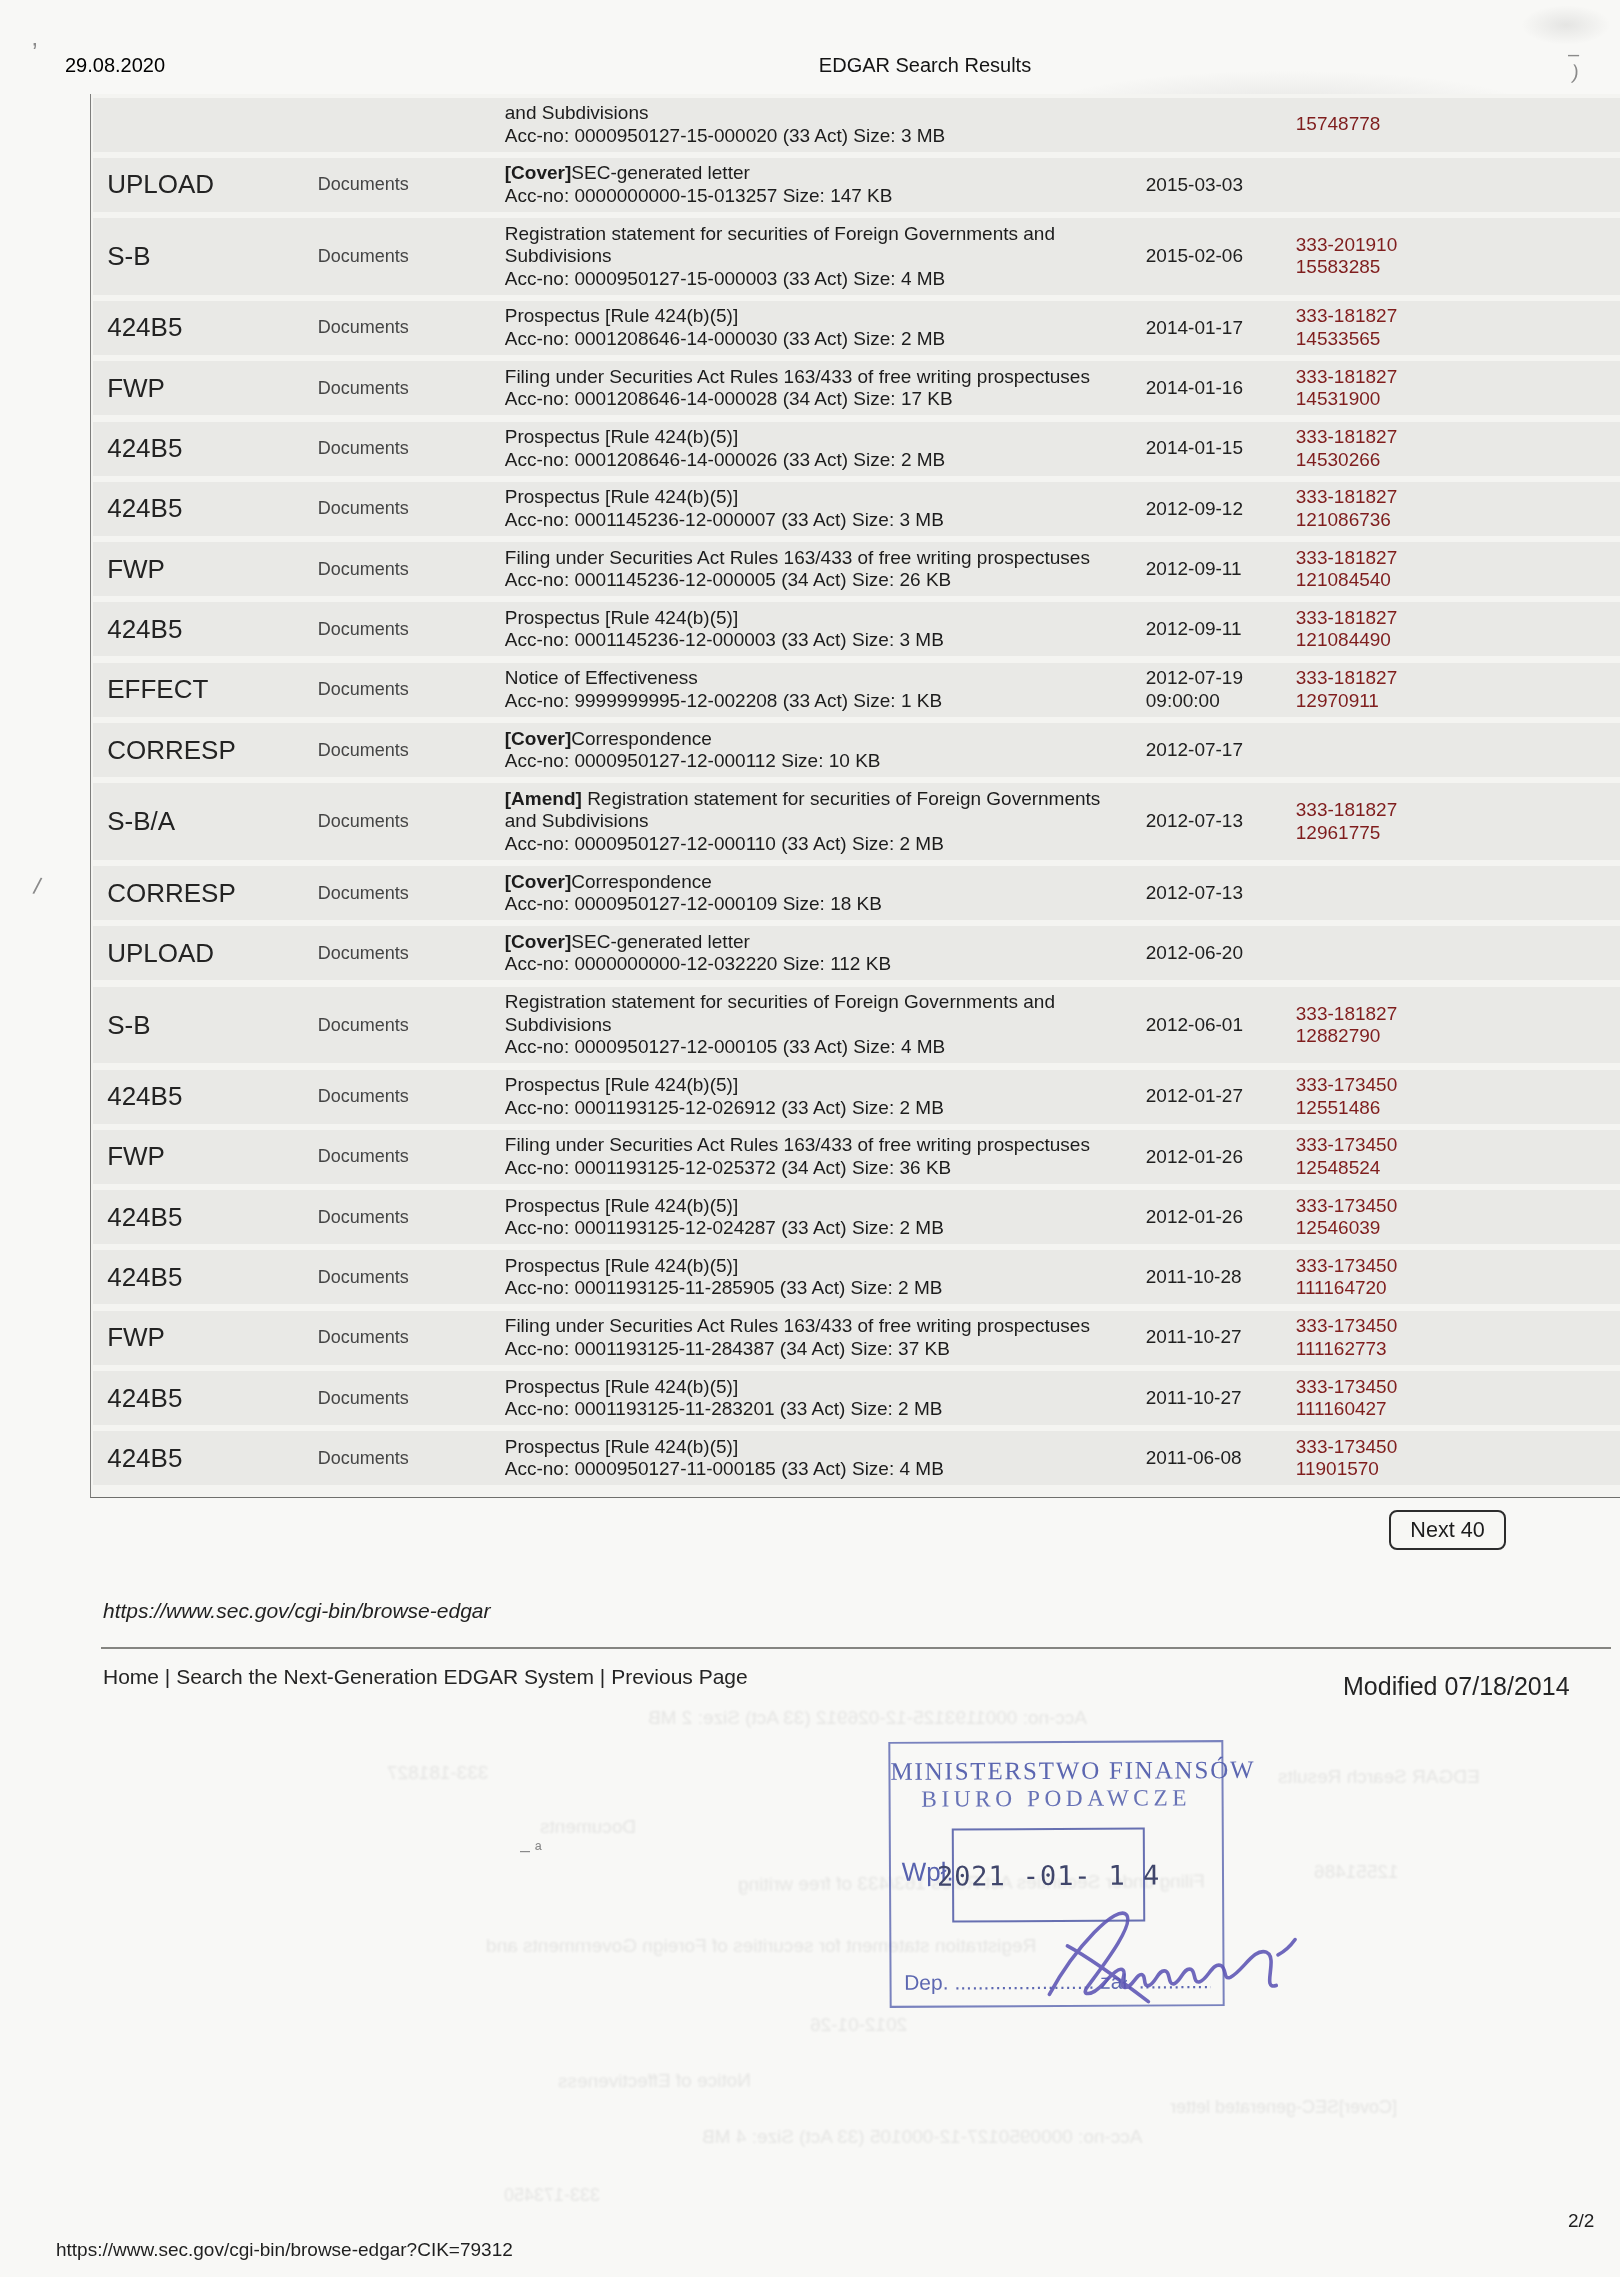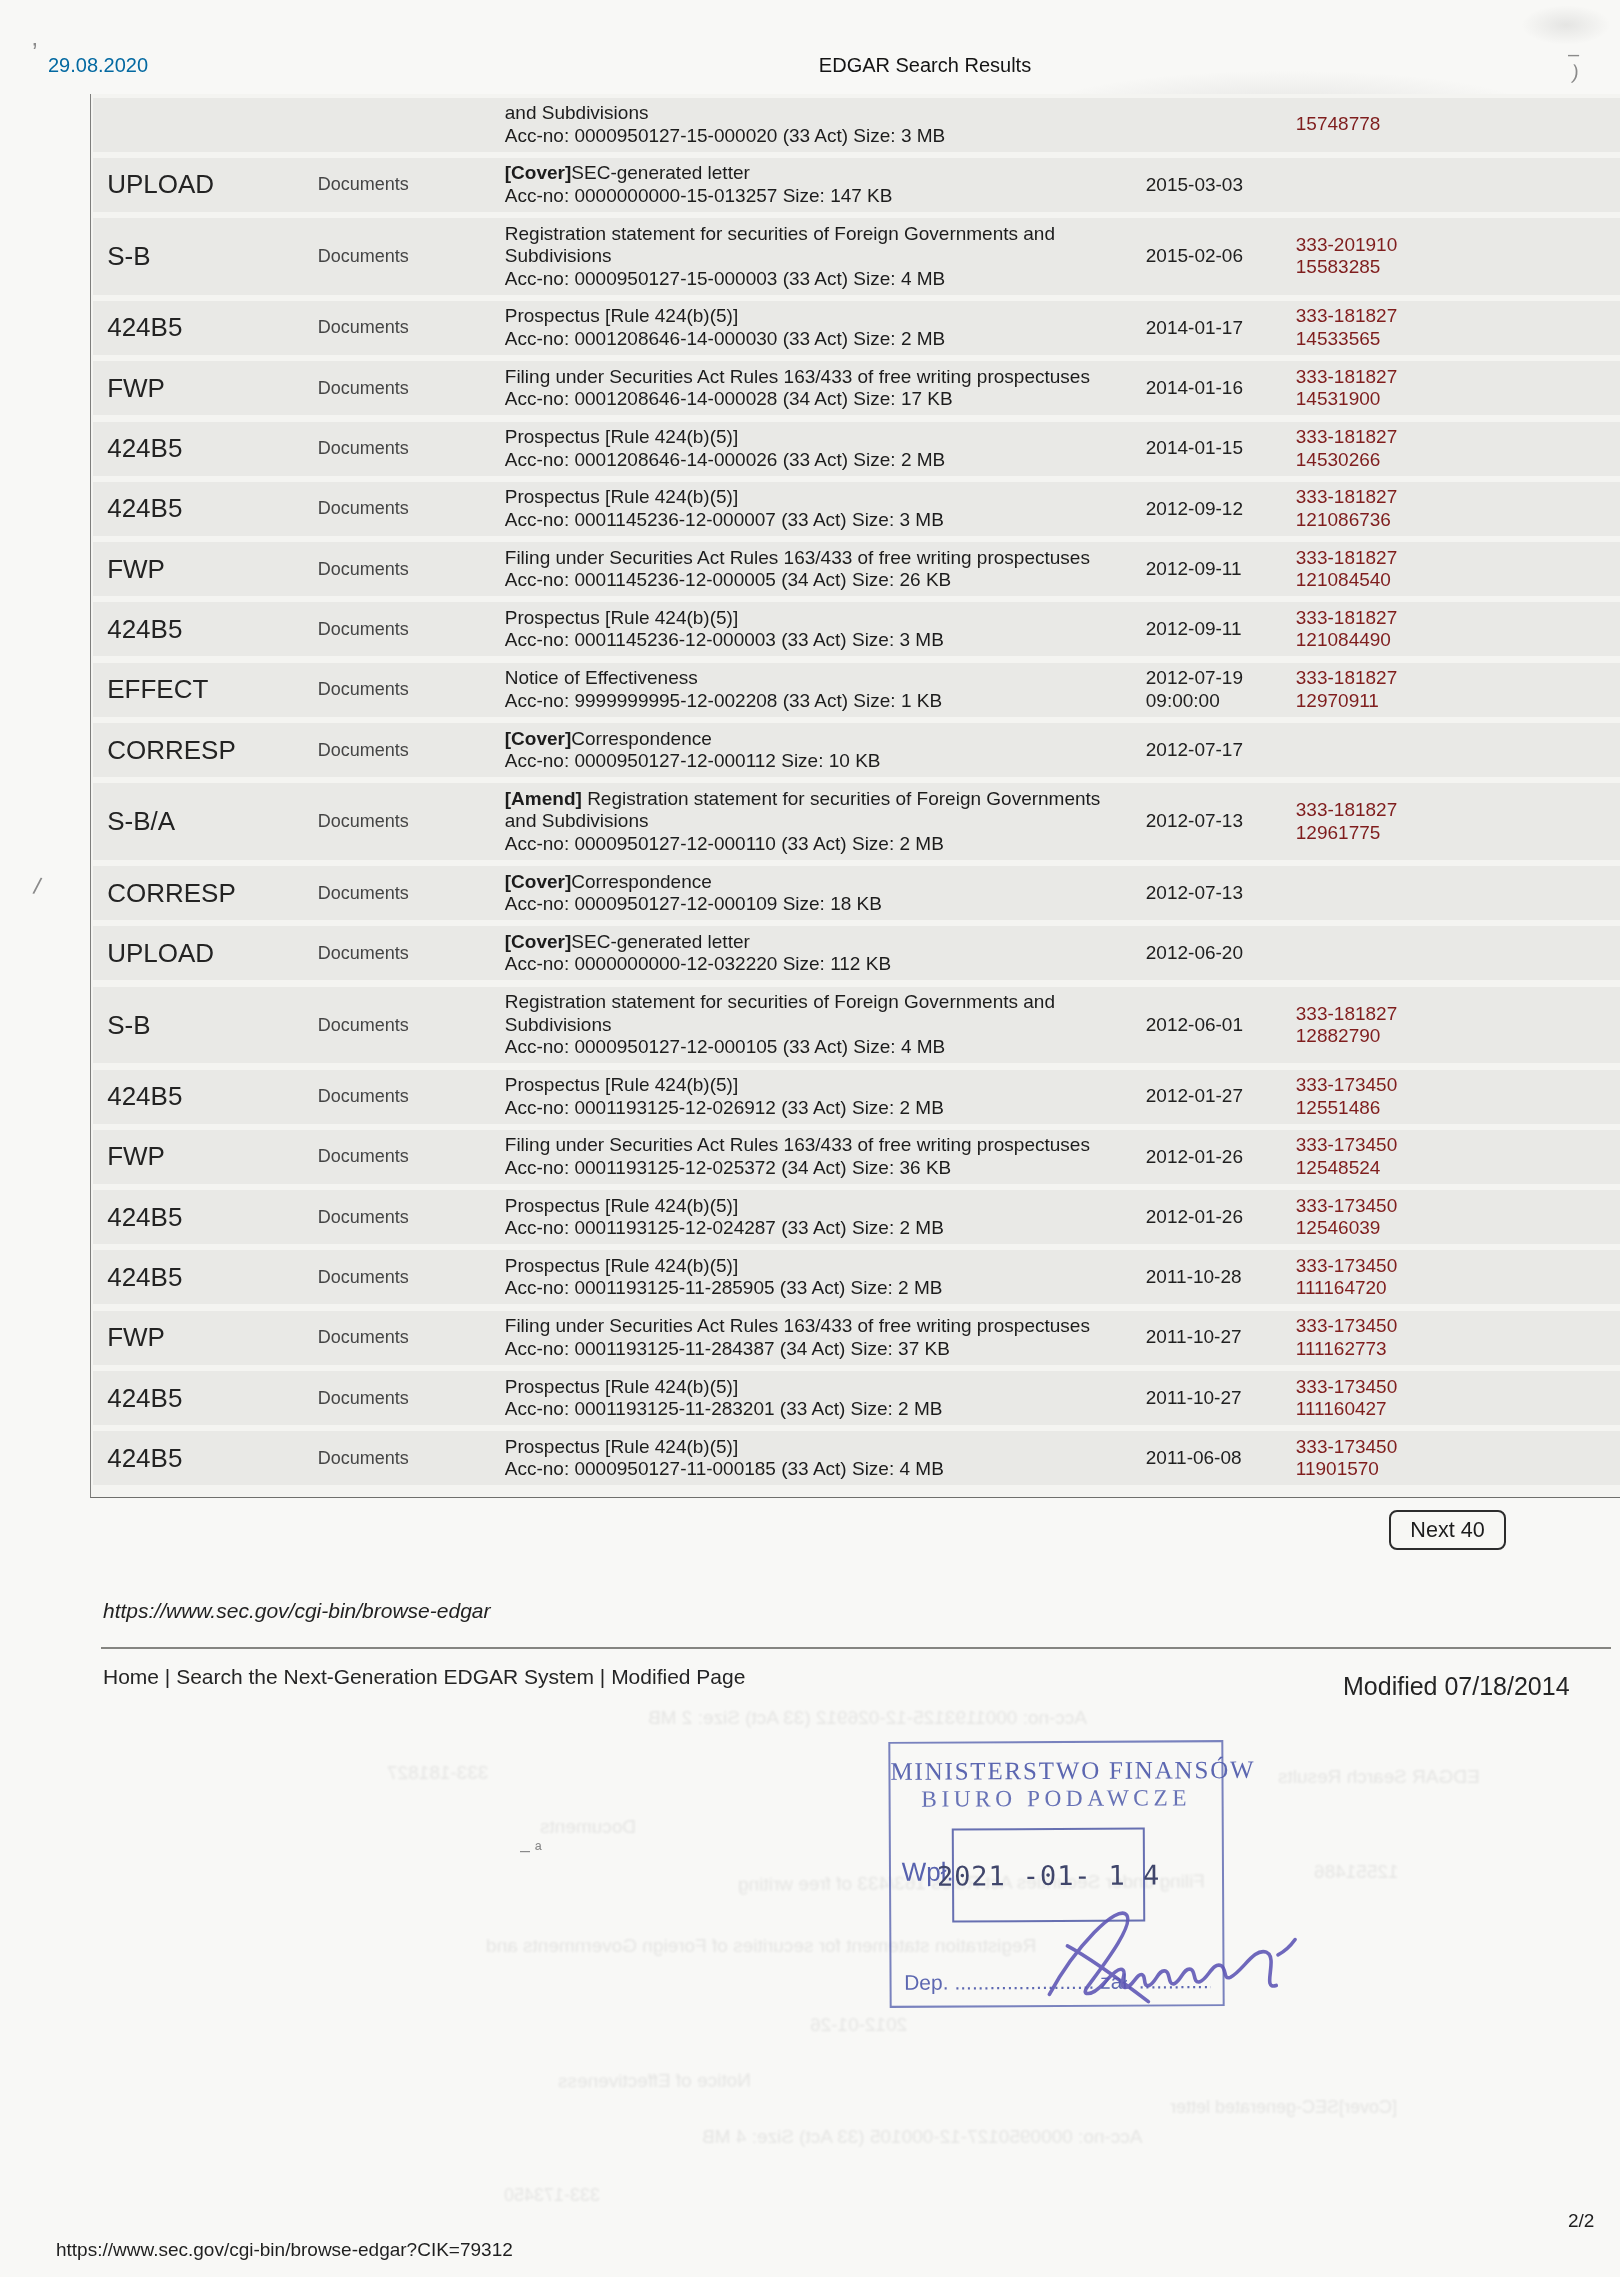--- a/index.html
+++ b/index.html
@@ -5,21 +5,21 @@
   html,body{margin:0;padding:0;}
   body{
     width:1620px;height:2277px;position:relative;overflow:hidden;
     background:#f8f8f6;
     font-family:"Liberation Sans",sans-serif;
     color:#1e1e1e;
   }
   #page{position:absolute;inset:0;}
 
   
-  .print-date{position:absolute;left:48px;top:54px;font-size:20px;color:#0369a1;}
+  .print-date{position:absolute;left:65px;top:54px;font-size:20px;color:#000000;}
   .print-title{position:absolute;left:925px;top:54px;transform:translateX(-50%);font-size:20px;color:#141414;white-space:nowrap;}
 
   
   .filings{
     position:absolute;left:90px;top:94px;width:1578px;
     border-left:1.8px solid #7e7e7c;border-right:1.8px solid #b9b9b5;border-bottom:1.8px solid #6f6f6c;
     background:#f4f4f1;
     padding-top:3.6px;padding-bottom:5.4px;
     box-sizing:border-box;
   }
@@ -465,21 +465,21 @@
           <div>333-173450</div>
           <div>11901570</div>
         </div>
   </div>
 </div>
 
   <button class="next-btn">Next 40</button>
 
   <div class="url-italic">https://www.sec.gov/cgi-bin/browse-edgar</div>
   <div class="hr-line"></div>
-  <div class="footer-nav" id="footer-nav"><span class="navlink">Home</span><span class="sep"> | </span><span class="navlink">Search the Next-Generation EDGAR System</span><span class="sep"> | </span><span class="navlink">Modified Page</span></div>
+  <div class="footer-nav" id="footer-nav"><span class="navlink">Home</span><span class="sep"> | </span><span class="navlink">Search the Next-Generation EDGAR System</span><span class="sep"> | </span><span class="navlink">Previous Page</span></div>
   <div class="modified">Modified 07/18/2014</div>
   <div class="bottom-url">https://www.sec.gov/cgi-bin/browse-edgar?CIK=79312</div>
   <div class="page-num">2/2</div>
 
   <div class="stamp">
     <div class="stamp-l1">MINISTERSTWO FINANSÓW</div>
     <div class="stamp-l2">BIURO PODAWCZE</div>
     <div class="stamp-wpl">Wpł.</div>
     <div class="stamp-datebox">
       <span class="stamp-date">2021 -01- 1 4</span>

